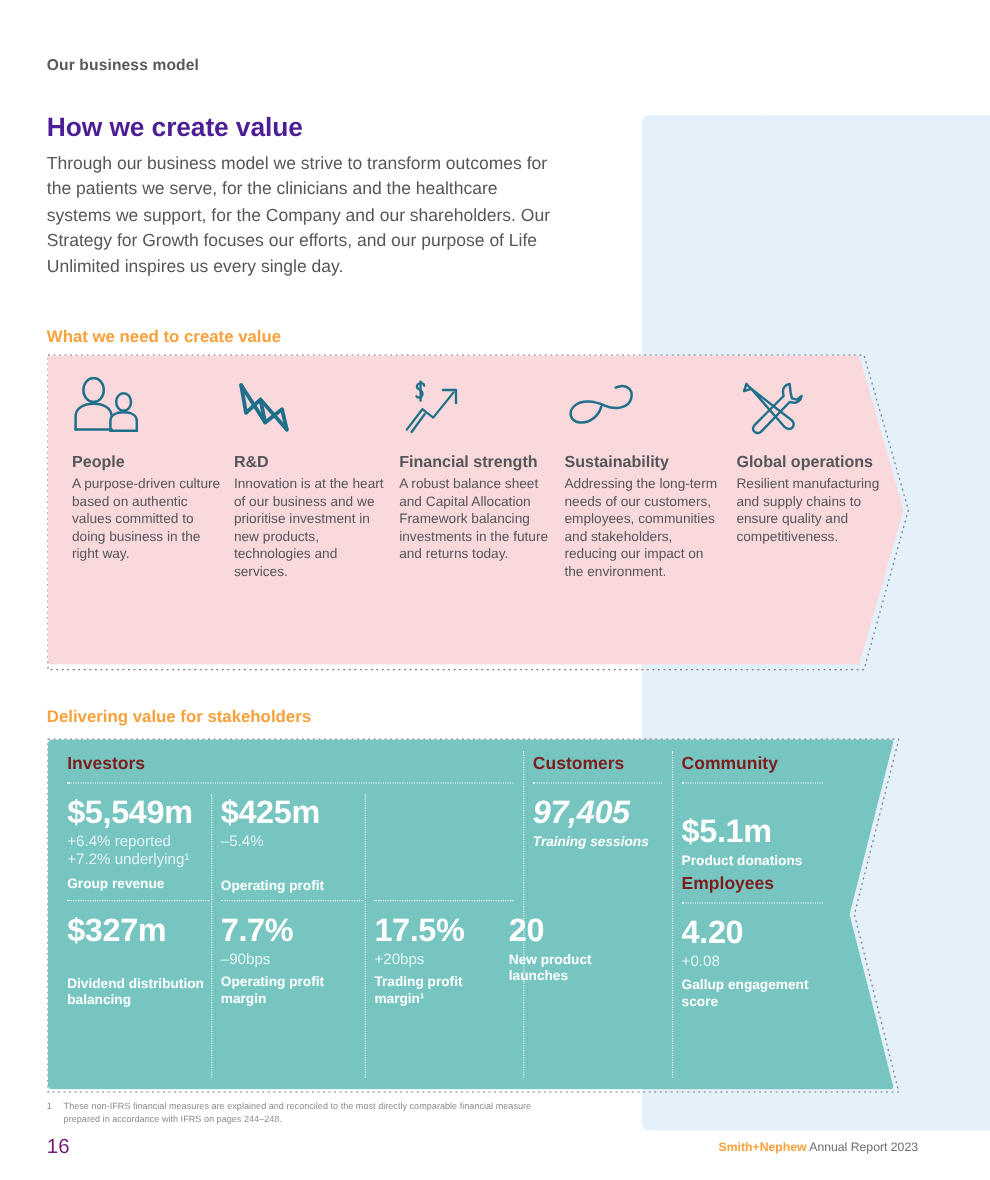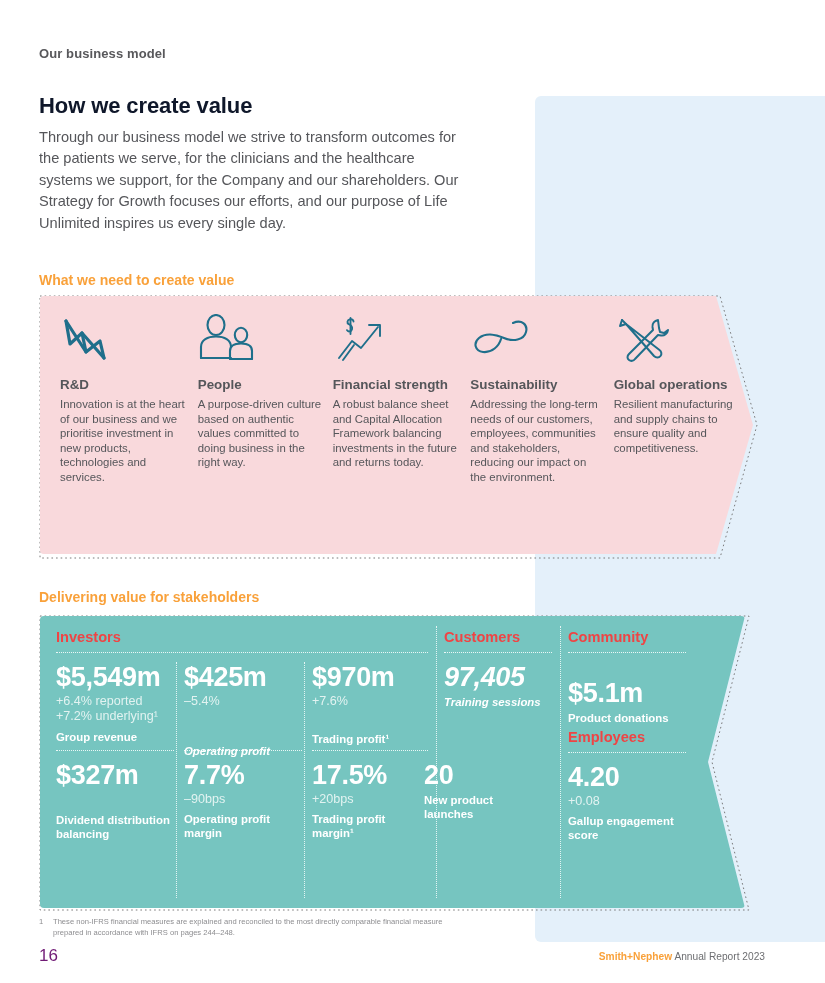--- a/index.html
+++ b/index.html
@@ -17,21 +17,21 @@
   }
   .page{position:absolute;inset:0;}
 
   
   .eyebrow{
     position:absolute;left:39px;top:46px;
     font-size:13px;font-weight:bold;color:#58585b;letter-spacing:.1px;
   }
   .h1{
     position:absolute;left:39px;top:93px;
-    font-size:22px;font-weight:bold;color:#0f172a;letter-spacing:-.1px;
+    font-size:22px;font-weight:bold;color:#4c1d95;letter-spacing:-.1px;
   }
   .intro{
     position:absolute;left:39px;top:127px;width:432px;
     font-size:14.6px;line-height:21.4px;color:#55565a;
   }
 
   
   .sec-title{
     position:absolute;font-size:14px;font-weight:bold;color:#f9a13a;
   }
@@ -69,21 +69,21 @@
   .teal-wrap{position:absolute;left:40px;top:616px;width:705px;height:292px;}
   .teal-shape{
     position:absolute;inset:0;background:#76c5c0;
     -webkit-clip-path:polygon(0 0, 705px 0, 668px 146px, 705px 292px, 0 292px);
     clip-path:polygon(0 0, 705px 0, 668px 146px, 705px 292px, 0 292px);
     border-radius:4px;
   }
   .teal-inner{position:absolute;left:0;top:0;width:705px;height:292px;}
 
   .tcolhead{
-    position:absolute;font-size:14.6px;font-weight:bold;color:#ef4444;
+    position:absolute;font-size:14.6px;font-weight:bold;color:#7f1d1d;
   }
   .dotrule{
     position:absolute;height:0;
     border-top:1.4px dotted rgba(255,255,255,.85);
   }
   .vdot{
     position:absolute;width:0;
     border-left:1.4px dotted rgba(255,255,255,.8);
   }
   .metric{position:absolute;}
@@ -132,50 +132,50 @@
 
   <div class="dot-outline" style="left:36px;top:292px;">
     <svg width="725" height="270" viewBox="0 0 725 270">
       <path d="M4 4 H684 L721 133 L684 266 H4 Z" fill="none" stroke="#7a7a7a" stroke-width="1" stroke-dasharray="1.6 3" stroke-linejoin="round"></path>
     </svg>
   </div>
 
   <div class="pink-wrap">
     <div class="pink-shape"></div>
     <div class="pink-cols">
-
-      <div class="pcol" style="width:137px;">
-        <div class="icon">
-          <svg width="56" height="48" viewBox="0 0 56 48" fill="none" stroke="#1f6f8b" stroke-width="3.2" stroke-linejoin="round" stroke-linecap="round">
-            <path d="M6 7 L10 30 L22 19 L26 38 L40 27 L44 44"></path>
-            <path d="M6 7 L26 38"></path>
-            <path d="M22 19 L44 44"></path>
-          </svg>
-        </div>
-        <h3>R&amp;D</h3>
-        <p>Innovation is at the heart of our business and we prioritise investment in new products, technologies and services.</p>
-      </div>
 
       <div class="pcol" style="width:134px;">
         <div class="icon">
           <svg width="60" height="48" viewBox="0 0 60 48" fill="none" stroke="#1f6f8b" stroke-width="2.1" stroke-linejoin="round" stroke-linecap="round">
             <ellipse cx="18" cy="11" rx="8.5" ry="10"></ellipse>
             <path d="M3 44 V33 C3 26 9.5 22.5 18 22.5 C26.5 22.5 33 26 33 33"></path>
             <path d="M3 44 H33"></path>
             <ellipse cx="43" cy="21" rx="6.2" ry="7.3"></ellipse>
             <path d="M32 45 V37 C32 32 36.5 29.5 43 29.5 C49.5 29.5 54 32 54 37 V45"></path>
             <path d="M32 45 H54"></path>
           </svg>
         </div>
         <h3>People</h3>
         <p>A purpose-driven culture based on authentic values committed to doing business in the right way.</p>
       </div>
 
       <div class="pcol" style="width:137px;">
         <div class="icon">
+          <svg width="56" height="48" viewBox="0 0 56 48" fill="none" stroke="#1f6f8b" stroke-width="3.2" stroke-linejoin="round" stroke-linecap="round">
+            <path d="M6 7 L10 30 L22 19 L26 38 L40 27 L44 44"></path>
+            <path d="M6 7 L26 38"></path>
+            <path d="M22 19 L44 44"></path>
+          </svg>
+        </div>
+        <h3>R&amp;D</h3>
+        <p>Innovation is at the heart of our business and we prioritise investment in new products, technologies and services.</p>
+      </div>
+
+      <div class="pcol" style="width:137px;">
+        <div class="icon">
           <svg width="58" height="50" viewBox="0 0 58 50" fill="none" stroke="#1f6f8b" stroke-width="1.9" stroke-linejoin="round" stroke-linecap="round">
             <path d="M17.5 4 V20"></path>
             <path d="M20.5 7.5 C20.5 5.8 18.8 4.8 16.8 5.4 C14.2 6.2 13.6 9 15.8 10.2 C18.2 11.4 19.6 12.8 19 15.2 C18.4 17.6 15 18.2 14 16.2"></path>
             <path d="M6 44 L19 27 L28 34 L45 13"></path>
             <path d="M10 46 L21 31"></path>
             <path d="M36 11 L47 11 L47 22"></path>
           </svg>
         </div>
         <h3>Financial strength</h3>
         <p>A robust balance sheet and Capital Allocation Framework balancing investments in the future and returns today.</p>
@@ -239,28 +239,23 @@
       <div class="metric" style="left:16px;top:46px;width:118px;">
         <div class="big">$5,549m</div>
         <div class="delta">+6.4% reported</div>
         <div class="delta" style="margin-top:0;">+7.2% underlying¹</div>
         <div class="cap">Group revenue</div>
       </div>
 
       <div class="metric" style="left:144px;top:46px;width:118px;">
         <div class="big">$425m</div>
         <div class="delta">–5.4%</div>
-        <div class="cap" style="margin-top:36px;font-style:italic;">Operating profit</div>
-      </div>
-
-      <div class="metric" style="left:272px;top:46px;width:120px;">
-        <div class="big">$970m</div>
-        <div class="delta">+7.6%</div>
-        <div class="cap" style="margin-top:24px;">Trading profit¹</div>
-      </div>
+        <div class="cap" style="margin-top:24px;">Operating profit</div>
+      </div>
+
 
       <div class="metric" style="left:16px;top:144px;width:126px;">
         <div class="big">$327m</div>
         <div class="cap" style="margin-top:24px;">Dividend distribution balancing</div>
       </div>
 
       <div class="metric" style="left:144px;top:144px;width:118px;">
         <div class="big">7.7%</div>
         <div class="delta">–90bps</div>
         <div class="cap">Operating profit margin</div>

